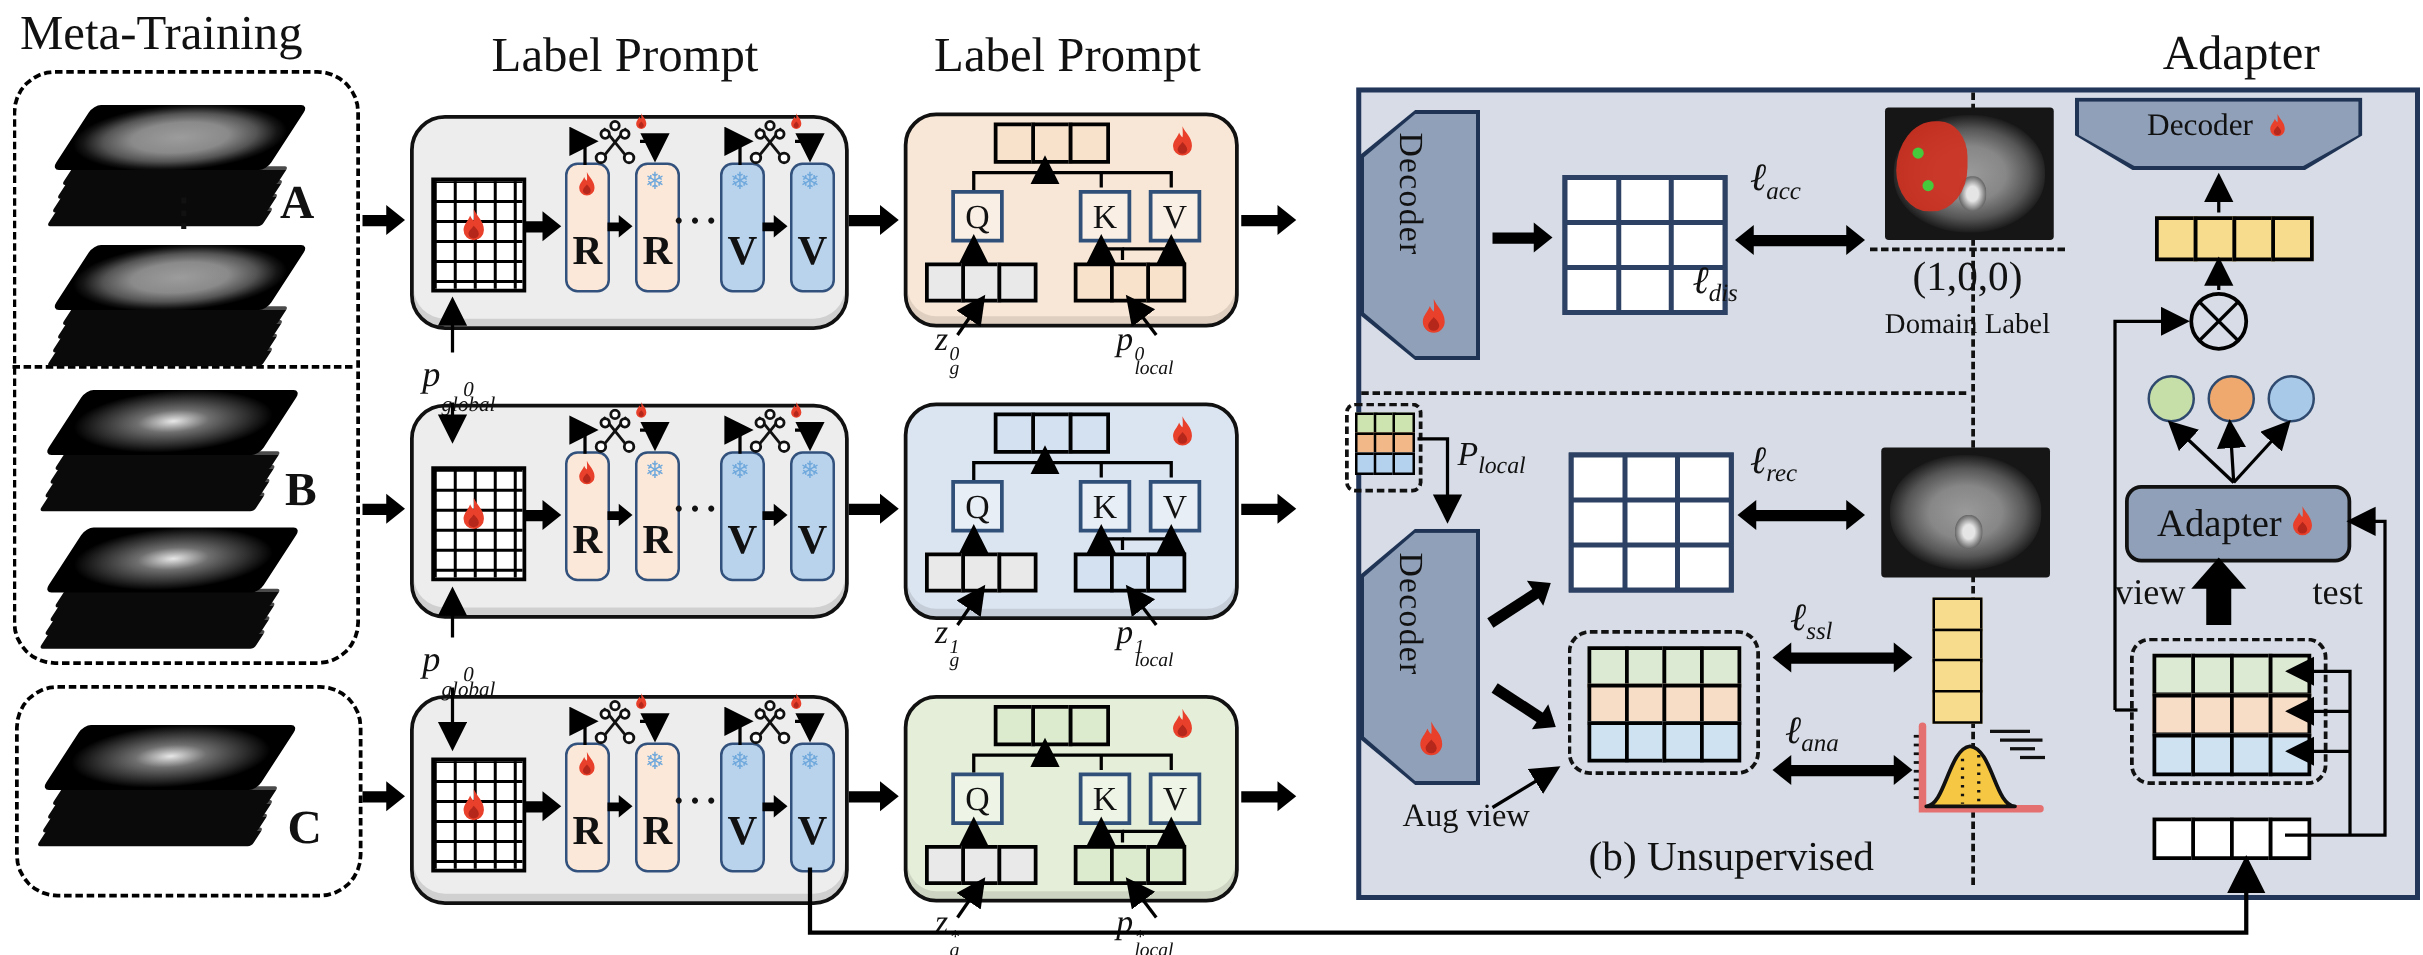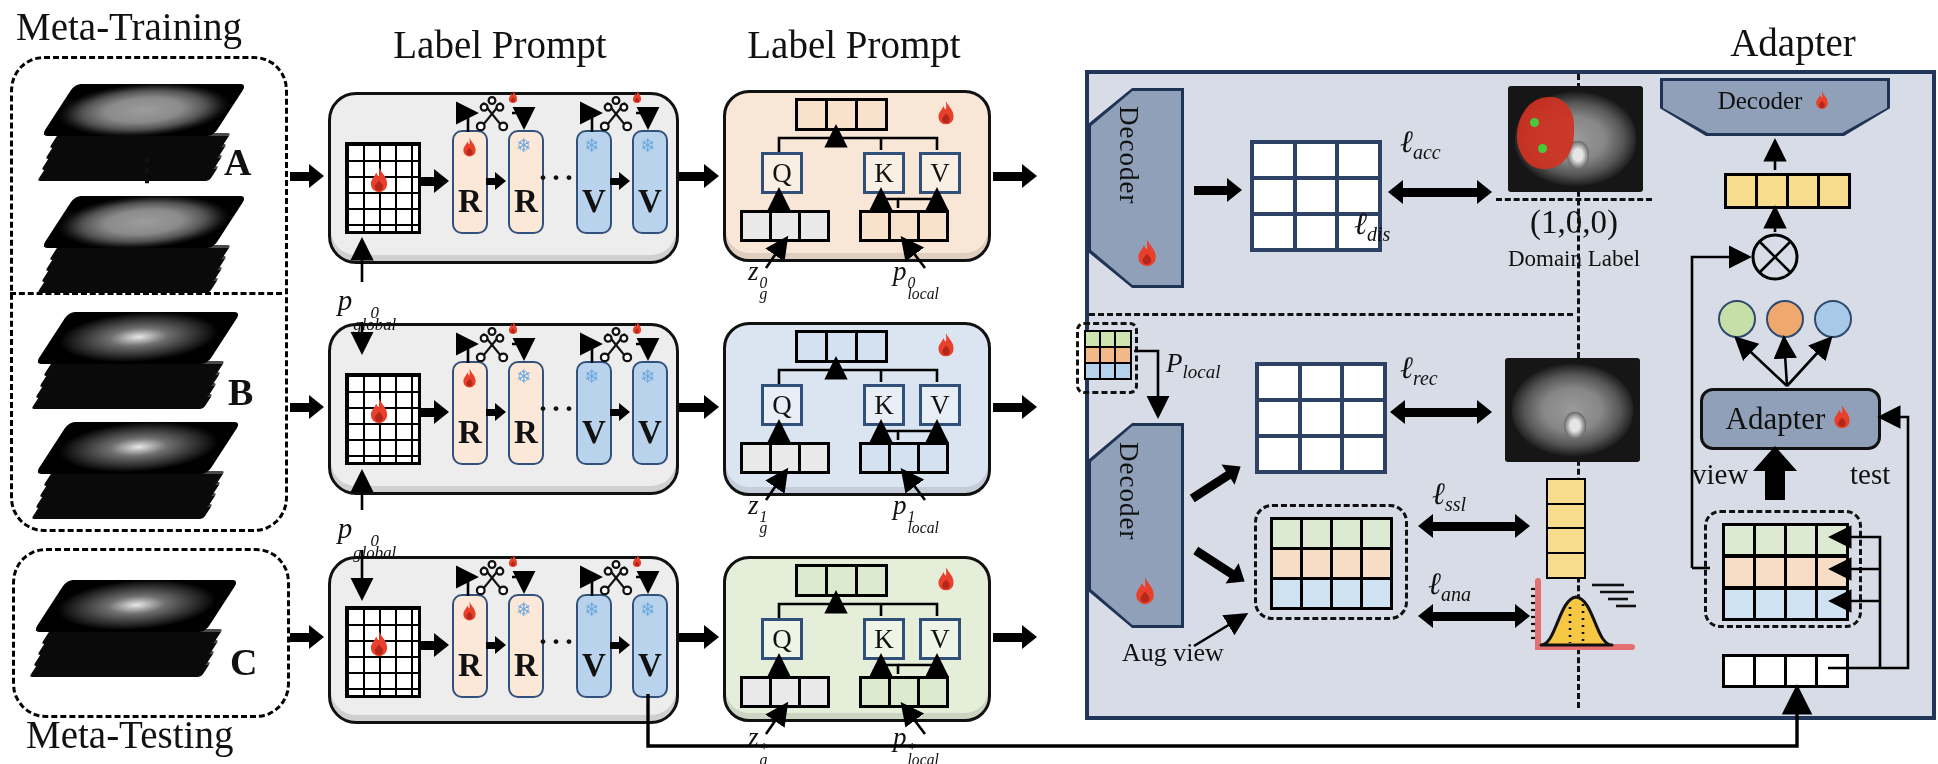--- a/index.html
+++ b/index.html
@@ -127,21 +127,20 @@
 
   <div class="abs dashbox" style="left:12px;top:548px;width:272px;height:164px"></div>
   <div class="stack dark" style="left:34px;top:580px">
       <div class="slice" style="top: 82px; left: 0px;"></div>
       <div class="slice" style="top: 71px; left: 4px;"></div>
       <div class="slice" style="top: 60px; left: 8px;"></div>
       <div class="slice" style="top: 49px; left: 12px;"></div>
       <div class="face"></div>
     </div>
   <div class="abs big-letter" style="left:230px;top:640px">C</div>
-  <div class="abs h1" style="left:26px;top:712px">Meta-Testing</div>
 
   <div class="rarrow" style="left:290px;top:164px;width:34px"></div>
   <div class="rarrow" style="left:290px;top:395px;width:34px"></div>
   <div class="rarrow" style="left:290px;top:625px;width:34px"></div>
 
   <div class="abs h1 ctr" style="left:375px;top:22px;width:250px">Label Prompt</div>
 
   <div class="abs gbox" style="left:328px;top:92px;width:345px;height:166px"></div>
   <div class="abs gbox" style="left:328px;top:323px;width:345px;height:166px"></div>
   <div class="abs gbox" style="left:328px;top:556px;width:345px;height:162px"></div>
@@ -584,20 +583,21 @@
           <line x1="55" y1="27" x2="55" y2="66"></line>
       </g>
       <g stroke="#111" stroke-width="2.6">
         <line x1="64" y1="8" x2="96" y2="8"></line>
           <line x1="72" y1="15" x2="106" y2="15"></line>
         <line x1="80" y1="22" x2="100" y2="22"></line>
           <line x1="88" y1="29" x2="108" y2="29"></line>
       </g>
     </svg>
   </div>
+  <div class="abs ctr" style="left:1240px;top:668px;width:290px;font-size:33px">(b) Unsupervised</div>
 
   <div class="dec-h" style="left:1660px;top:78px;width:230px;height:58px">
     <div class="in">
       <span style="font-size:25px">Decoder</span>
       <span class="icon" style="width:20px;height:26px;margin-top:2px">
           <svg viewBox="0 0 24 28">
             <path d="M12 1C14 6 19 9 19 15.5A7 7 0 0 1 5 15.5C5 11.5 8.5 9 9.5 5.5C10.5 8 12 9 12 9C12.5 6.5 12 3.5 12 1Z" fill="#e8402a"></path>
             <path d="M12 12.5C13.8 14.5 15.5 16 15.5 18.2A3.6 3.6 0 0 1 8.4 18.2C8.4 16 10.5 14.6 12 12.5Z" fill="#b5271b"></path>
           </svg>
         </span>

